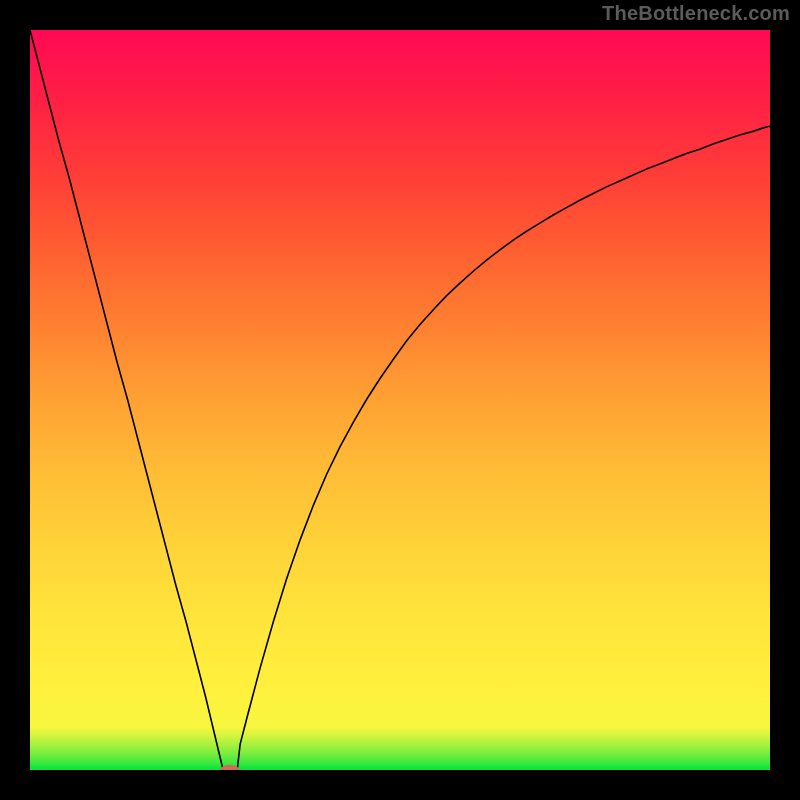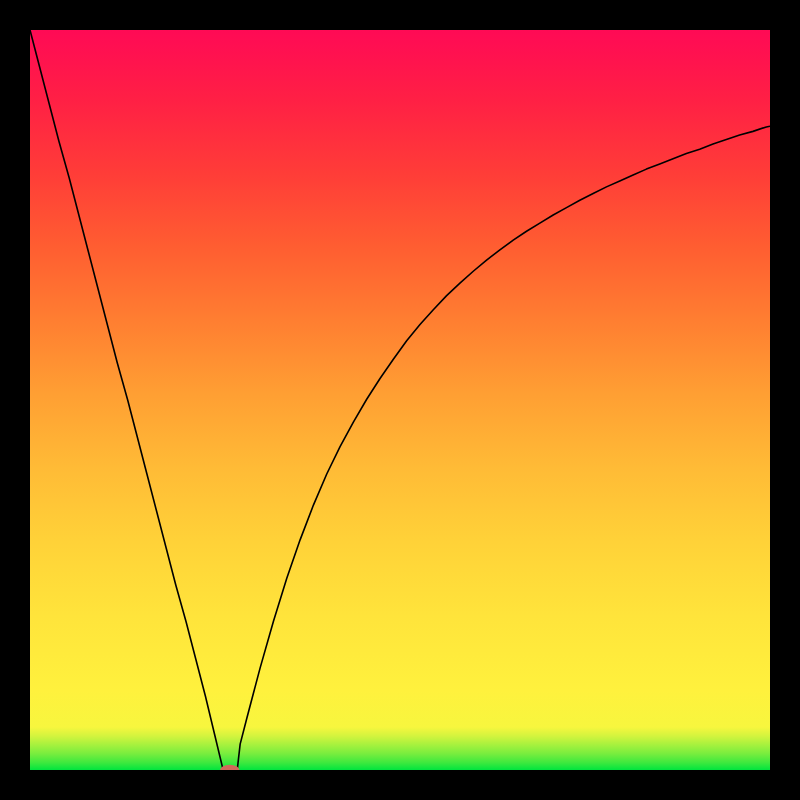--- a/index.html
+++ b/index.html
@@ -46,20 +46,21 @@
   }
   .marker {
     fill: #d16a5a;
     stroke: none;
   }
 </style>
 </head>
 <body>
 
 <div class="frame">
+  <div class="watermark">TheBottleneck.com</div>
   <div class="plot">
     <svg width="740" height="740" viewBox="0 0 740 740" preserveAspectRatio="none">
       <defs>
         <linearGradient id="bg-grad" x1="0" y1="1" x2="0" y2="0">
             <stop offset="0" stop-color="#00e53e"></stop>
             <stop offset="0.01" stop-color="#3ee93e"></stop>
             <stop offset="0.022" stop-color="#78ed3e"></stop>
             <stop offset="0.034" stop-color="#a6f13e"></stop>
             <stop offset="0.046" stop-color="#d3f43e"></stop>
             <stop offset="0.058" stop-color="#f7f63e"></stop>

